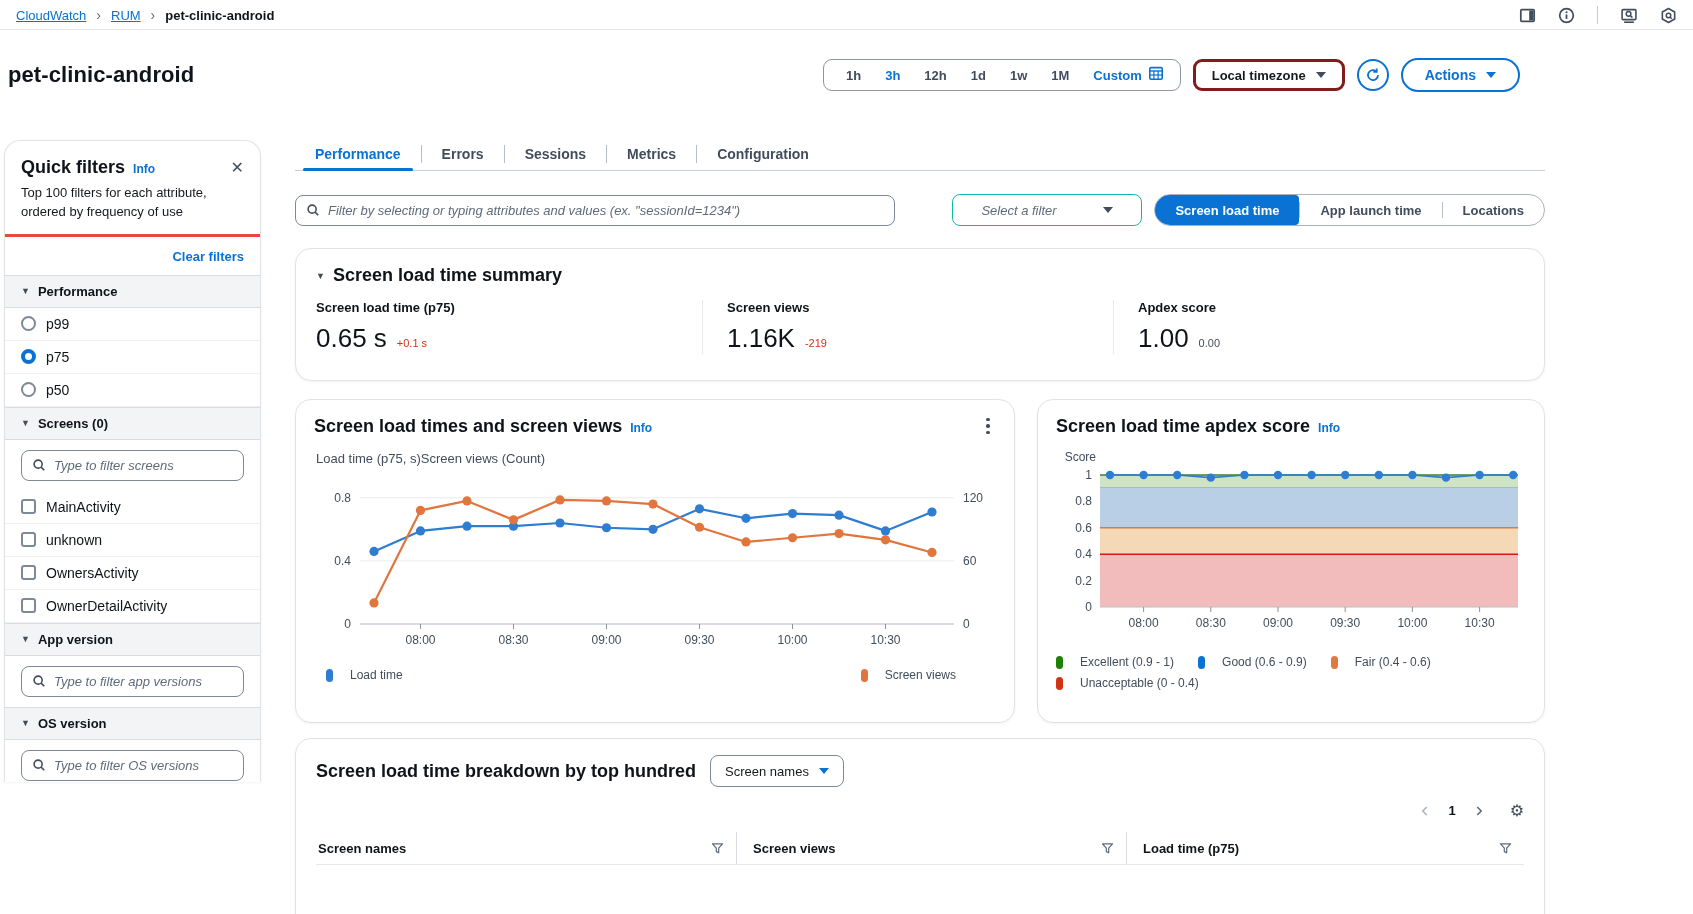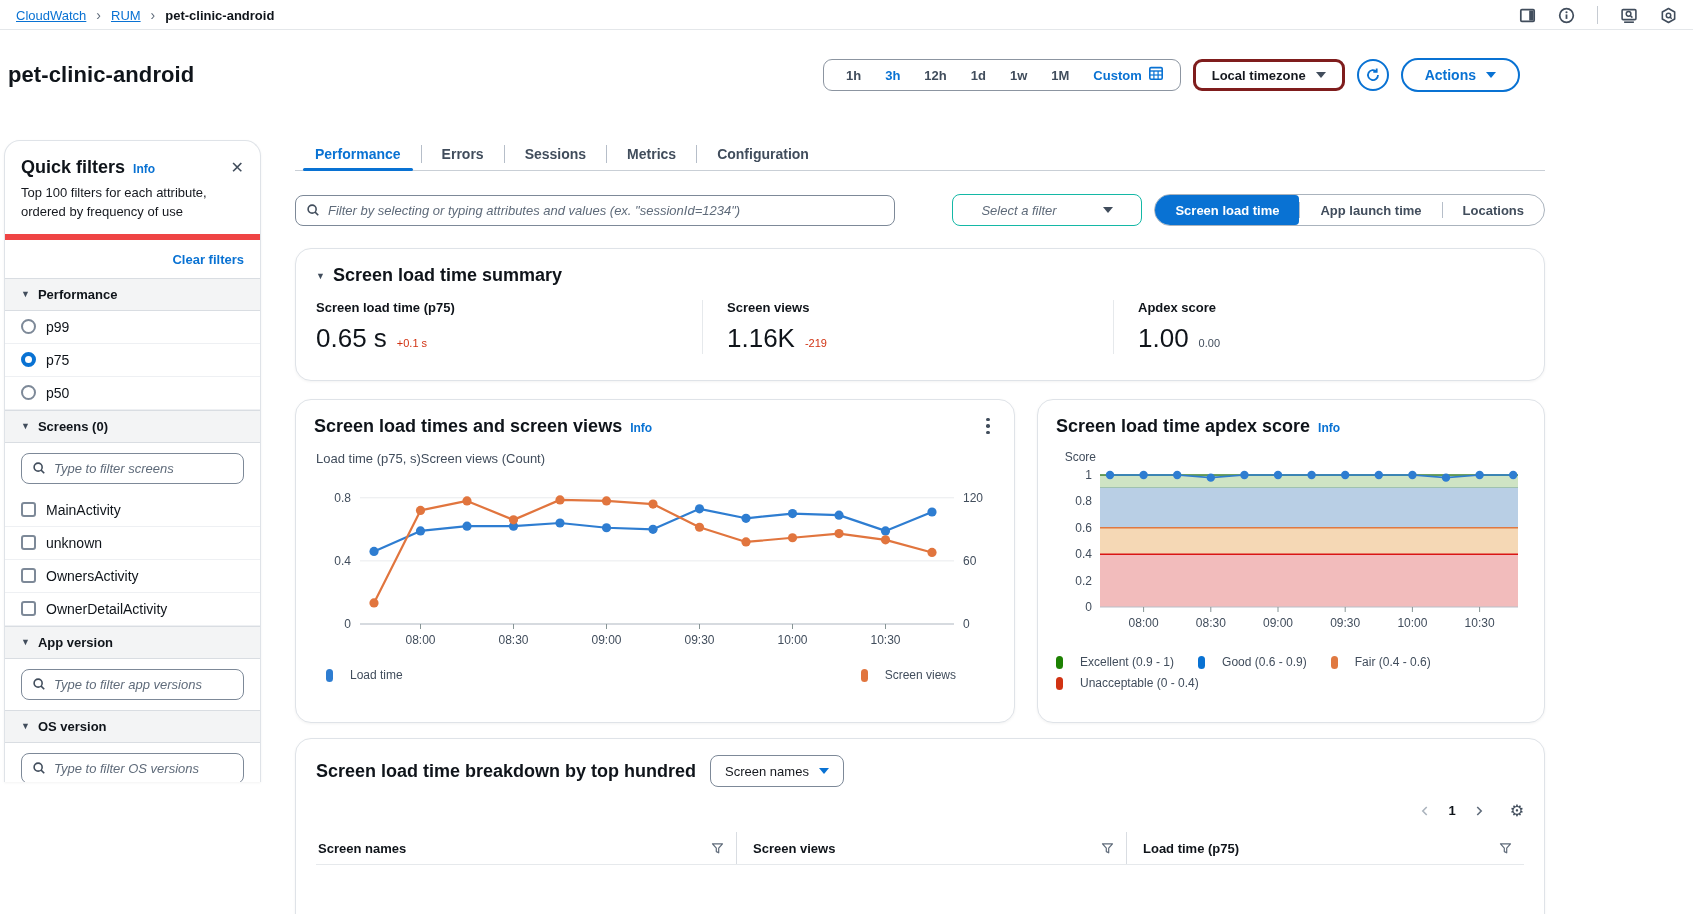--- a/index.html
+++ b/index.html
@@ -44,21 +44,21 @@
 
   
   #sidebar { position:absolute; left:4px; top:140px; width:257px; height:642px;
     border:1px solid #dfe3e8; border-bottom:none; border-radius:16px 16px 0 0; background:#fff;
     box-shadow:0 1px 3px rgba(0,7,22,.05); overflow:hidden; }
   .sb-head { display:flex; align-items:baseline; padding:16px 16px 0 16px; }
   .sb-title { font-size:18px; font-weight:700; }
   .sb-info { font-size:12px; font-weight:700; color:#0972d3; margin-left:8px; cursor:pointer; }
   .sb-close { margin-left:auto; color:#414d5c; font-size:16px; cursor:pointer; line-height:1; align-self:center; }
   .sb-desc { padding:6px 16px 12px 16px; font-size:13px; color:#16191f; line-height:1.45; }
-  .sb-clear-row { border-top:6px solid #ef4444; padding:10px 16px; text-align:right; }
+  .sb-clear-row { border-top:3px solid #ef4444; padding:10px 16px; text-align:right; }
   .sb-clear { font-size:13px; font-weight:700; color:#0972d3; cursor:pointer; }
   .sec-head { background:#f3f4f5; border-top:1px solid #d9dde2; border-bottom:1px solid #d9dde2;
     padding:8px 16px; font-size:13px; font-weight:700; display:flex; align-items:center; gap:8px; cursor:pointer; }
   .sec-caret { font-size:9px; color:#414d5c; }
   .opt-row { display:flex; align-items:center; gap:10px; padding:8px 16px; font-size:14px;
     border-bottom:1px solid #eef0f3; cursor:pointer; background:#fff; }
   .opt-row:last-of-type { border-bottom:none; }
   .radio { width:15px; height:15px; border-radius:50%; border:2px solid #7d8998; background:#fff; flex:none; }
   .radio.checked { border:4.5px solid #0972d3; }
   .checkbox { width:15px; height:15px; border-radius:3px; border:2px solid #7d8998; background:#fff; flex:none; }

